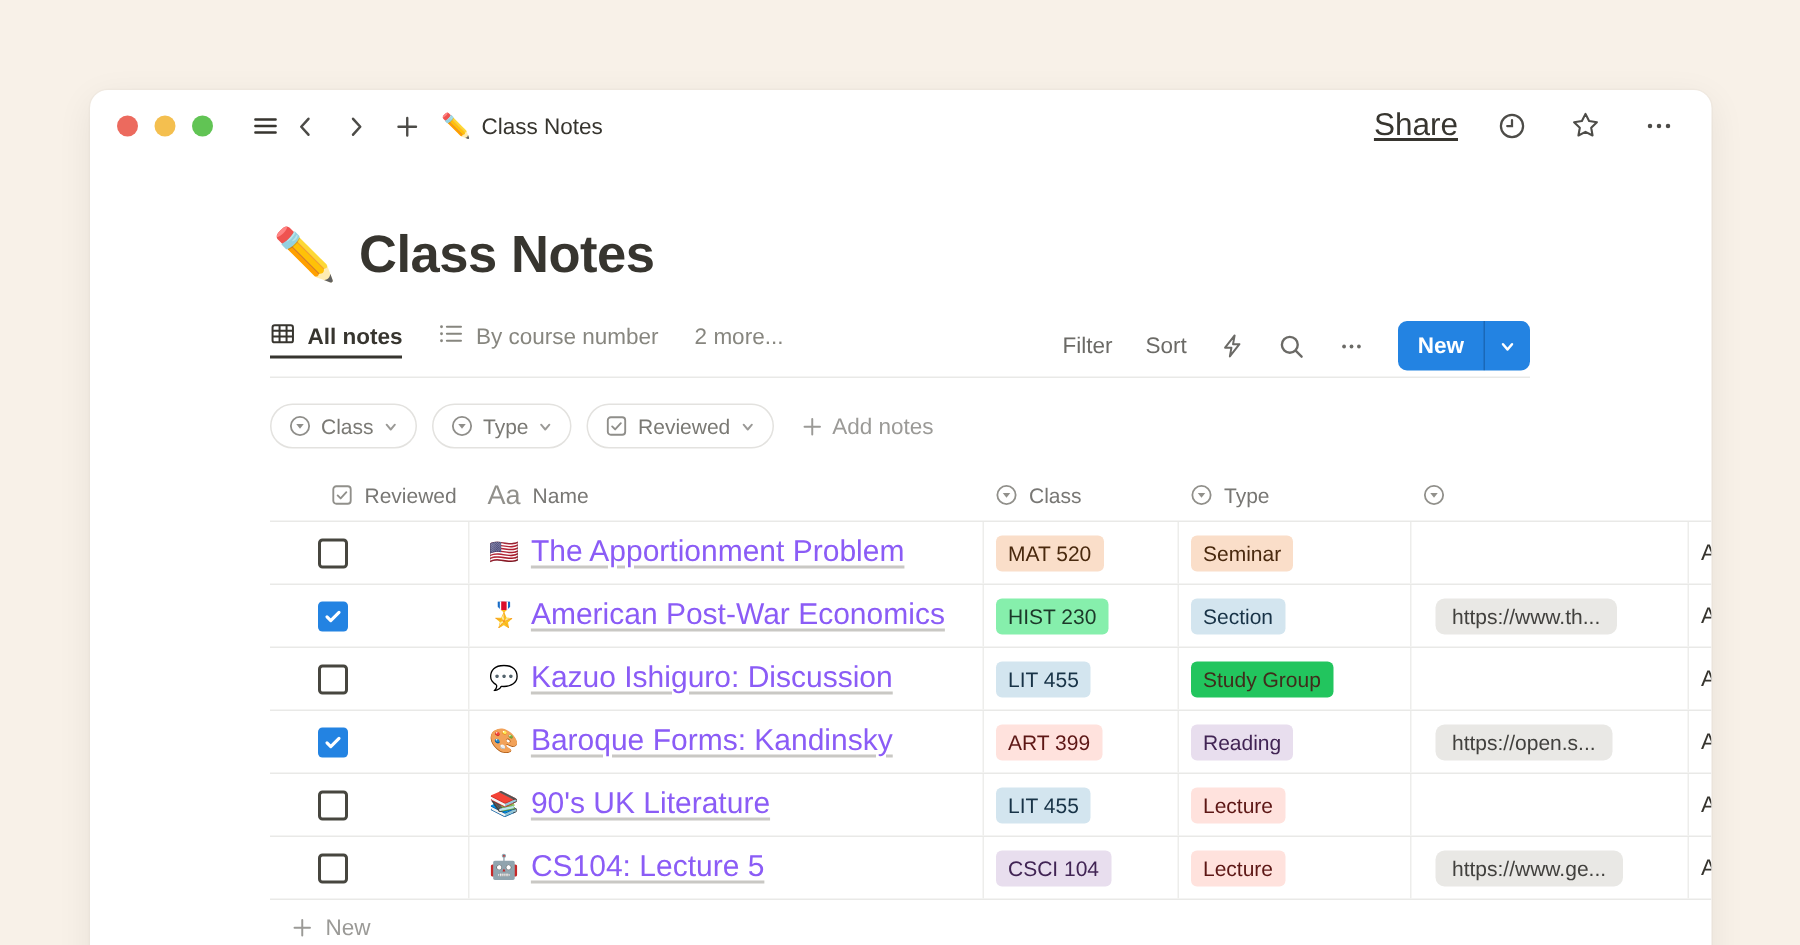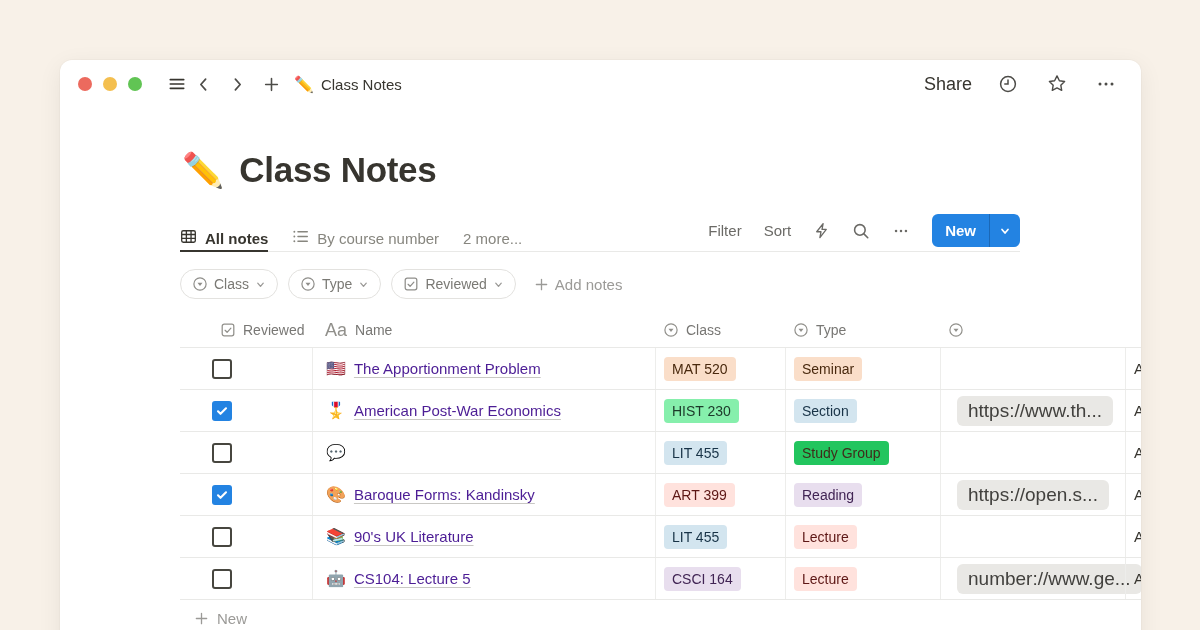--- a/index.html
+++ b/index.html
@@ -22,27 +22,27 @@
   .traffic { display:flex; gap:11px; margin-right:22px; }
   .traffic span { width:14px; height:14px; border-radius:50%; display:block; }
   .tb-icon { color:#4D4C48; display:flex; align-items:center; justify-content:center;
              width:26px; height:26px; border-radius:4px; cursor:pointer; }
   .tb-icon svg { display:block; }
   .tb-nav { display:flex; align-items:center; gap:8px; }
   .tb-title { display:flex; align-items:center; gap:7px; margin-left:10px;
               font-size:15px; font-weight:500; color:#37352F; }
   .tb-title .emoji { font-size:16px; }
   .tb-right { margin-left:auto; display:flex; align-items:center; gap:23px; color:#37352F; }
-  .share { font-size:18px; font-weight:400; cursor:pointer; }
+  .share { font-size:21px; font-weight:400; cursor:pointer;text-decoration:underline; }
   
   .page-head { margin:42px 0 0 122px; display:flex; align-items:center; gap:15px; }
   .page-head .emoji { font-size:34px; line-height:1; }
   .page-head h1 { font-size:35px; font-weight:700; letter-spacing:-0.3px; color:#37352F; }
   
-  .toolbar { margin:24px 121px 0 120px; height:38px; display:flex; align-items:flex-end;
+  .toolbar { margin:24px 121px 0 120px; height:38px; display:flex; align-items:flex-start;
              border-bottom:1px solid #E9E9E7;gap:39px; }
   .tabs { display:flex; gap:24px; }
   .tab { display:flex; align-items:center; gap:8px; font-size:15px; color:#87867F;
          cursor:pointer; border-bottom:2px solid transparent; margin-bottom:-1px; padding-bottom:2px; }
   .tab.active { color:#37352F; font-weight:600; border-bottom-color:#37352F; }
   .tab svg { flex:none; }
   .tool-actions { margin-left:auto; display:flex; align-items:center; gap:22px; padding-bottom:4px; }
   .tool-text { font-size:15px; color:#6B6A66; cursor:pointer; }
   .tool-icon { color:#6B6A66; display:flex; align-items:center; cursor:pointer; }
   .new-btn { display:flex; align-items:stretch; background:#2383E2; border-radius:6px;
@@ -70,37 +70,37 @@
   .tbody-row { height:42px; border-bottom:1px solid #E9E9E7; }
   .tbody-row .cell { display:flex; align-items:center; border-left:1px solid #EDEDEB; }
   .tbody-row .cell:first-child { border-left:none; }
   .cell.c-check { padding-left:32px; }
   .cell.c-name { padding-left:13px; gap:8px; }
   .cell.c-class, .cell.c-type { padding-left:8px; }
   .cell.c-mat { padding-left:16px; }
   .cell.c-extra { padding-left:8px; font-size:15px; color:#37352F; }
   .thead .cell.c-check { padding-left:40px; }
   .row-emoji { font-size:16px; line-height:1; flex:none; }
-  .row-name { font-size:15px; font-weight:500; color:#4c1d95; text-decoration:underline;
+  .row-name { font-size:20px; font-weight:500; color:#8b5cf6; text-decoration:underline;
               text-decoration-color:#C9C8C4; text-underline-offset:3px; cursor:pointer;
               white-space:nowrap; }
   .checkbox { width:20px; height:20px; border:2px solid #47463F; border-radius:3px;
               background:#fff; cursor:pointer; flex:none; }
   .checkbox.checked { border:none; background:#2383E2; display:flex; align-items:center;
                       justify-content:center; }
   .tag { display:inline-block; padding:3px 8px; border-radius:4px; font-size:14px;
          line-height:18px; white-space:nowrap; }
   .tag-orange { background:#FADEC9; color:#49290E; }
   .tag-green  { background:#86efac; color:#1C3829; }
   .tag-blue   { background:#D3E5EF; color:#183347; }
   .tag-red    { background:#FFE2DD; color:#5D1715; }
   .tag-purple { background:#E8DEEE; color:#412454; }
   .tag-yellow { background:#22c55e; color:#402C1B; }
   .url-pill { background:#E9E8E5; color:#42413E; border-radius:6px; padding:4px 11px;
-              font-size:19px; white-space:nowrap; cursor:pointer; }
+              font-size:14px; white-space:nowrap; cursor:pointer; }
   .new-row { margin-left:120px; padding:10px 0 0 14px; display:flex; align-items:center;
              gap:8px; color:#9B9A97; font-size:15px; cursor:pointer; }
 </style>
 </head>
 <body>
 
 <div class="window">
 
   <div class="titlebar">
     <div class="traffic" id="traffic">
@@ -356,20 +356,21 @@
             <span class="url-pill">https://www.th...</span>
           </div>
           <div class="cell c-extra">A</div>
         </div>
         <div class="trow tbody-row">
           <div class="cell c-check">
             <span class="checkbox"></span>
           </div>
           <div class="cell c-name">
             <span class="row-emoji">💬</span>
+            <span class="row-name">Kazuo Ishiguro: Discussion</span>
           </div>
           <div class="cell c-class">
             <span class="tag tag-blue">LIT 455</span>
           </div>
           <div class="cell c-type">
             <span class="tag tag-yellow">Study Group</span>
           </div>
           <div class="cell c-mat"></div>
           <div class="cell c-extra">A</div>
         </div>
@@ -415,27 +416,27 @@
         </div>
         <div class="trow tbody-row">
           <div class="cell c-check">
             <span class="checkbox"></span>
           </div>
           <div class="cell c-name">
             <span class="row-emoji">🤖</span>
             <span class="row-name">CS104: Lecture 5</span>
           </div>
           <div class="cell c-class">
-            <span class="tag tag-purple">CSCI 164</span>
+            <span class="tag tag-purple">CSCI 104</span>
           </div>
           <div class="cell c-type">
             <span class="tag tag-red">Lecture</span>
           </div>
           <div class="cell c-mat">
-            <span class="url-pill">number://www.ge...</span>
+            <span class="url-pill">https://www.ge...</span>
           </div>
           <div class="cell c-extra">A</div>
         </div>
       </div>
   </div>
 
   <div class="new-row">
     <svg width="15" height="15" viewBox="0 0 16 16" fill="none" stroke="currentColor" stroke-width="1.4" stroke-linecap="round">
         <path d="M8 2.5v11M2.5 8h11"></path>
       </svg>

